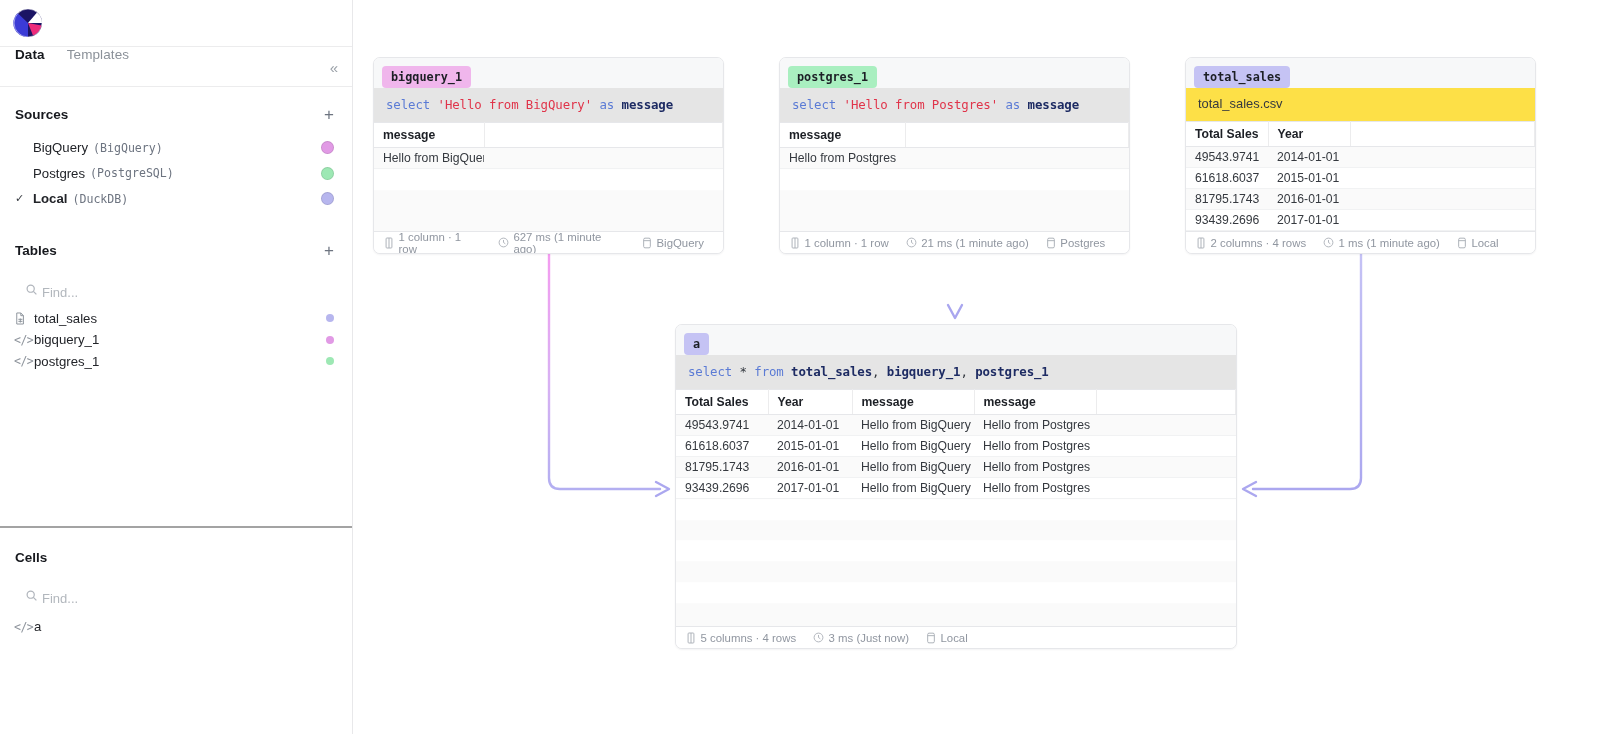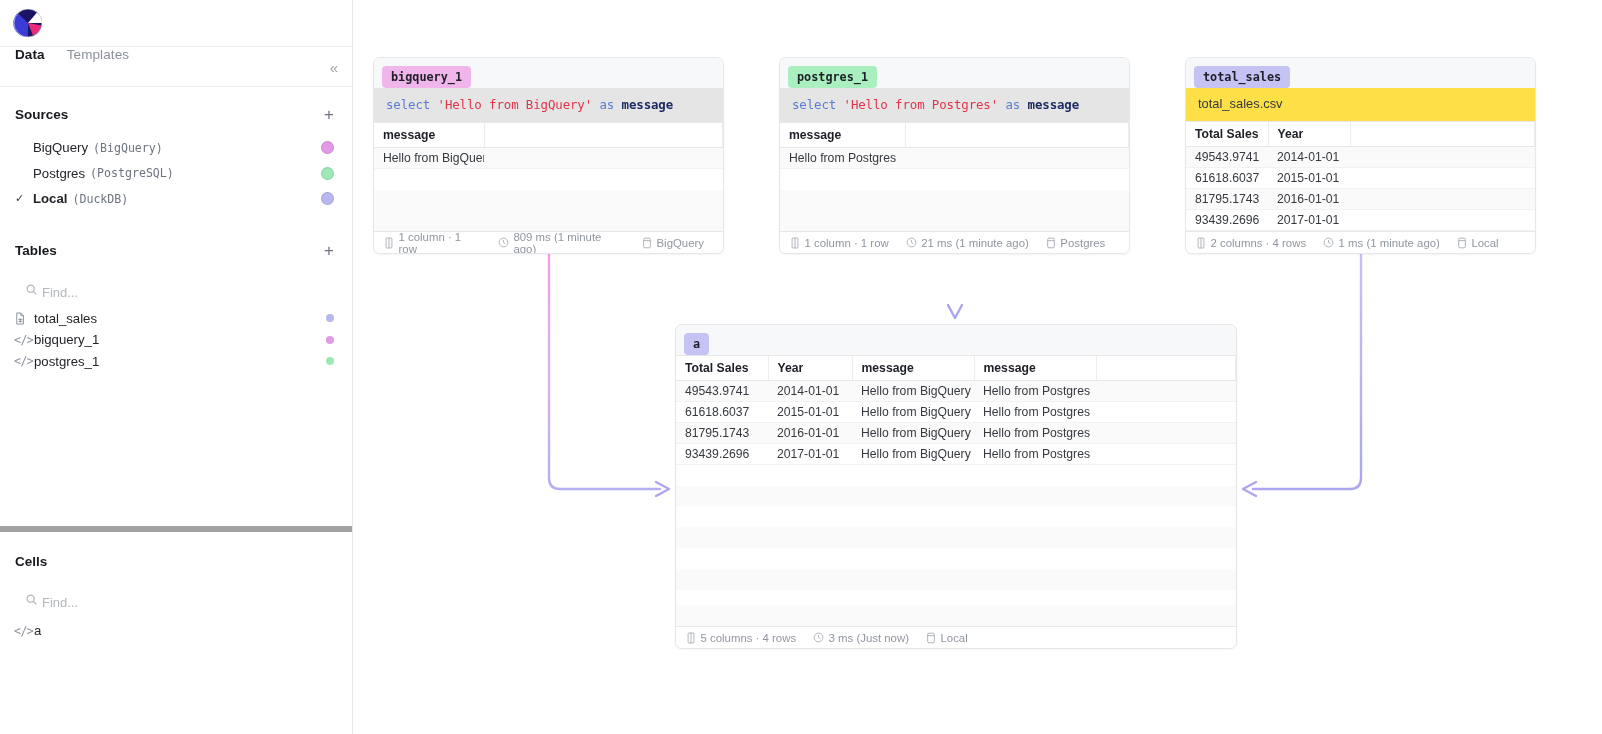--- a/index.html
+++ b/index.html
@@ -64,21 +64,21 @@
     font-family: "Liberation Sans", sans-serif; background: transparent; width: 100%;
   }
   .find-inp::placeholder { color: #b2b7bd; }
 
   .tbl-row { display: flex; align-items: center; height: 21.5px; padding: 0 18px 0 14px; cursor: pointer; }
   .tbl-ico { width: 20px; flex: 0 0 20px; color: #8e949c; display: flex; align-items: center; }
   .tbl-ico .code { font-family: "DejaVu Sans Mono", monospace; font-size: 11.5px; color: #8e949c; letter-spacing: -.5px;}
   .tbl-name { font-size: 13.2px; color: #222429; }
   .dot-sm { width: 8px; height: 8px; border-radius: 50%; margin-left: auto; }
 
-  .spacer-div { border-top: 6px solid #a3a3a3; margin-top: auto; }
+  .spacer-div { border-top: 2px solid #a3a3a3; margin-top: auto; }
   .cells-wrap { height: 208px; }
 
   
   .canvas { position: relative; flex: 1 1 auto; height: 734px; background: #ffffff; overflow: hidden; }
   .edges { position: absolute; inset: 0; pointer-events: none; }
 
   
   .card {
     position: absolute;
     background: #ffffff;
@@ -314,21 +314,21 @@
           </span>
           <span>1 column · 1 row</span>
         </span>
         <span class="foot-item">
           <span class="foot-ico">
             <svg width="11" height="11" viewBox="0 0 14 14" fill="none" stroke="currentColor" stroke-width="1.2">
               <circle cx="7" cy="7" r="5.6"></circle>
                 <path d="M7 3.8V7l2.3 1.6"></path>
             </svg>
           </span>
-          <span>809 ms (1 minute ago)</span>
+          <span>627 ms (1 minute ago)</span>
         </span>
         <span class="foot-item">
           <span class="foot-ico">
             <svg width="10" height="12" viewBox="0 0 12 14" fill="none" stroke="currentColor" stroke-width="1.2">
               <rect x="2" y="1.2" width="8" height="11.6" rx="1.6"></rect>
                 <path d="M2 4.2h8"></path>
             </svg>
           </span>
           <span>BigQuery</span>
         </span>
@@ -460,20 +460,21 @@
           </span>
           <span>Local</span>
         </span>
       </div>
     </section>
 
     <section class="card" style="left:322px; top:324px; width:562px; height:325px;">
       <div class="card-top">
         <span class="badge purple">a</span>
       </div>
+      <div class="sql"><span class="k">select </span><span class="pl">* </span><span class="k">from </span><span class="id">total_sales</span><span class="pl">, </span><span class="id">bigquery_1</span><span class="pl">, </span><span class="id">postgres_1</span></div>
       <table class="grid">
         <colgroup>
             <col style="width:92px">
             <col style="width:84px">
             <col style="width:122px">
             <col style="width:122px">
             <col>
           </colgroup>
         <thead>
             <tr>

